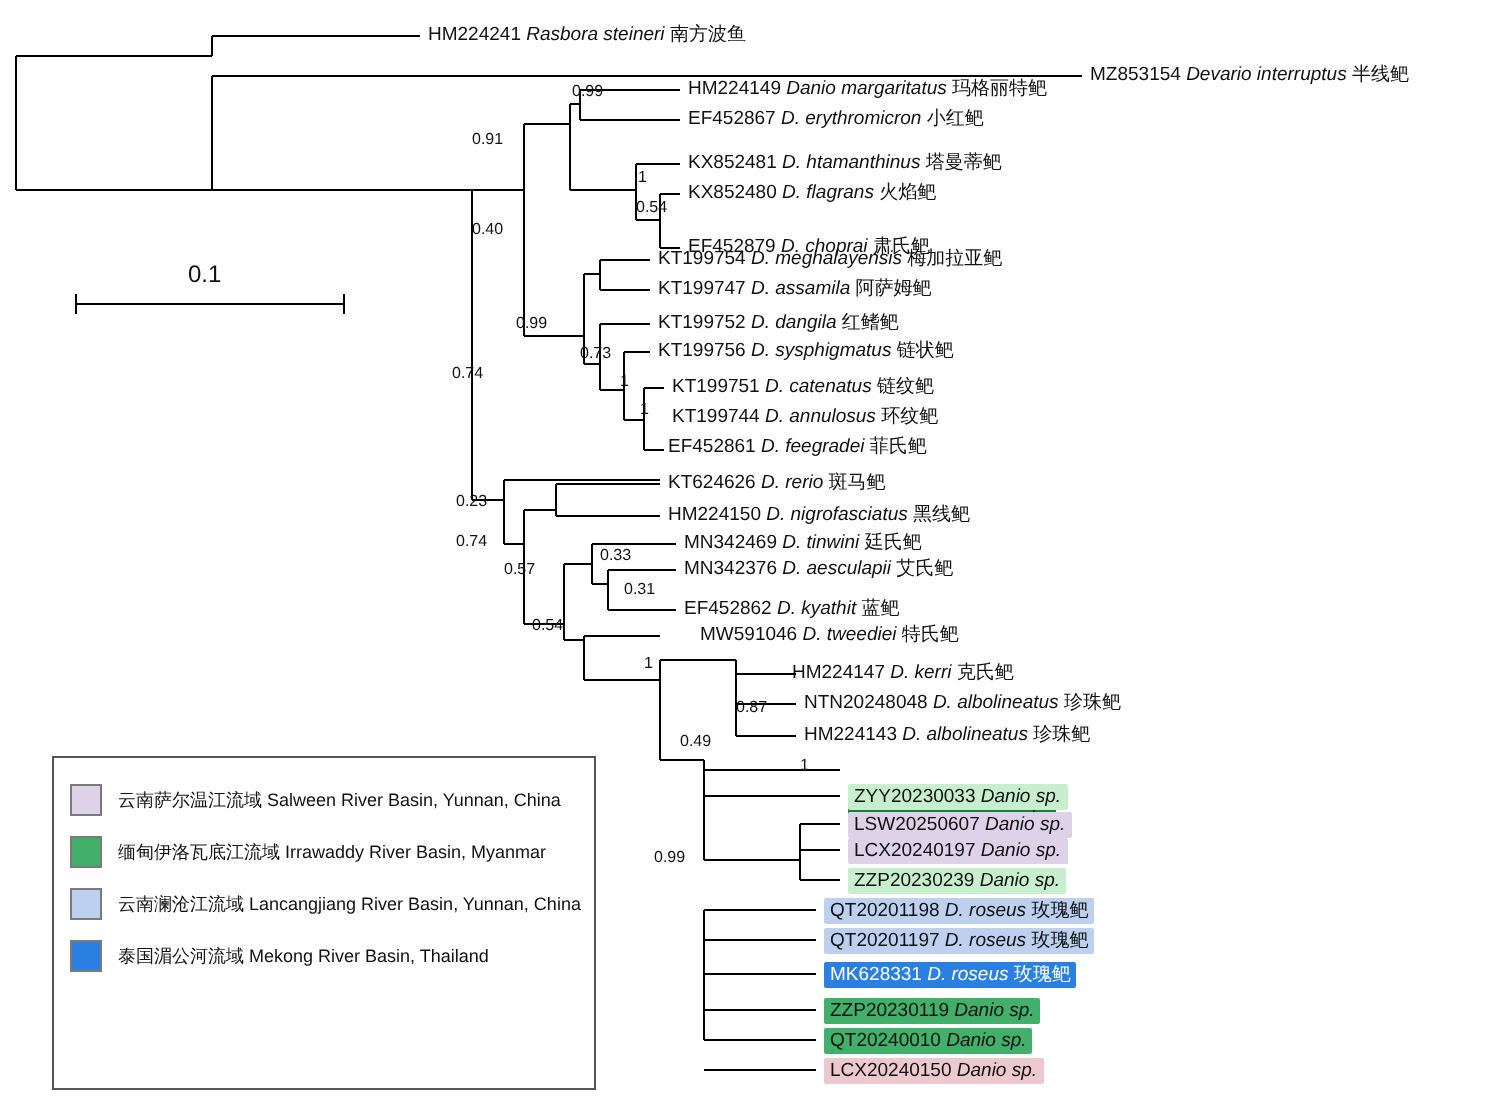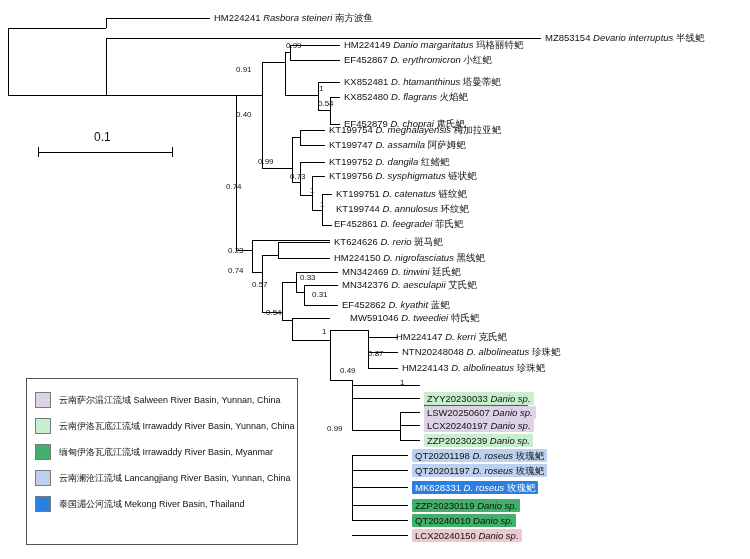--- a/index.html
+++ b/index.html
@@ -247,24 +247,20 @@
 <div class="chip" style="left:412px;top:499px;background:#42b06a;"><span>ZZP20230119</span> <i>Danio sp.</i></div>
 <div class="chip" style="left:412px;top:514px;background:#42b06a;"><span>QT20240010</span> <i>Danio sp.</i></div>
 <div class="chip" style="left:412px;top:529px;background:#ecc8cf;"><span>LCX20240150</span> <i>Danio sp.</i></div>
 
 <div id="legend">
   <div class="legrow">
     <span class="swatch" style="background:#ddd2e8;"></span>
     <span class="legtext">云南萨尔温江流域  Salween River Basin, Yunnan, China</span>
   </div>
   <div class="legrow">
-    <span class="swatch" style="background:#c7efcd;"></span>
-    <span class="legtext">云南伊洛瓦底江流域  Irrawaddy River Basin, Yunnan, China</span>
-  </div>
-  <div class="legrow">
     <span class="swatch" style="background:#42b06a;"></span>
     <span class="legtext">缅甸伊洛瓦底江流域  Irrawaddy River Basin, Myanmar</span>
   </div>
   <div class="legrow">
     <span class="swatch" style="background:#bdd0f0;"></span>
     <span class="legtext">云南澜沧江流域  Lancangjiang River Basin, Yunnan, China</span>
   </div>
   <div class="legrow">
     <span class="swatch" style="background:#2b7fe0;"></span>
     <span class="legtext">泰国湄公河流域  Mekong River Basin, Thailand</span>

